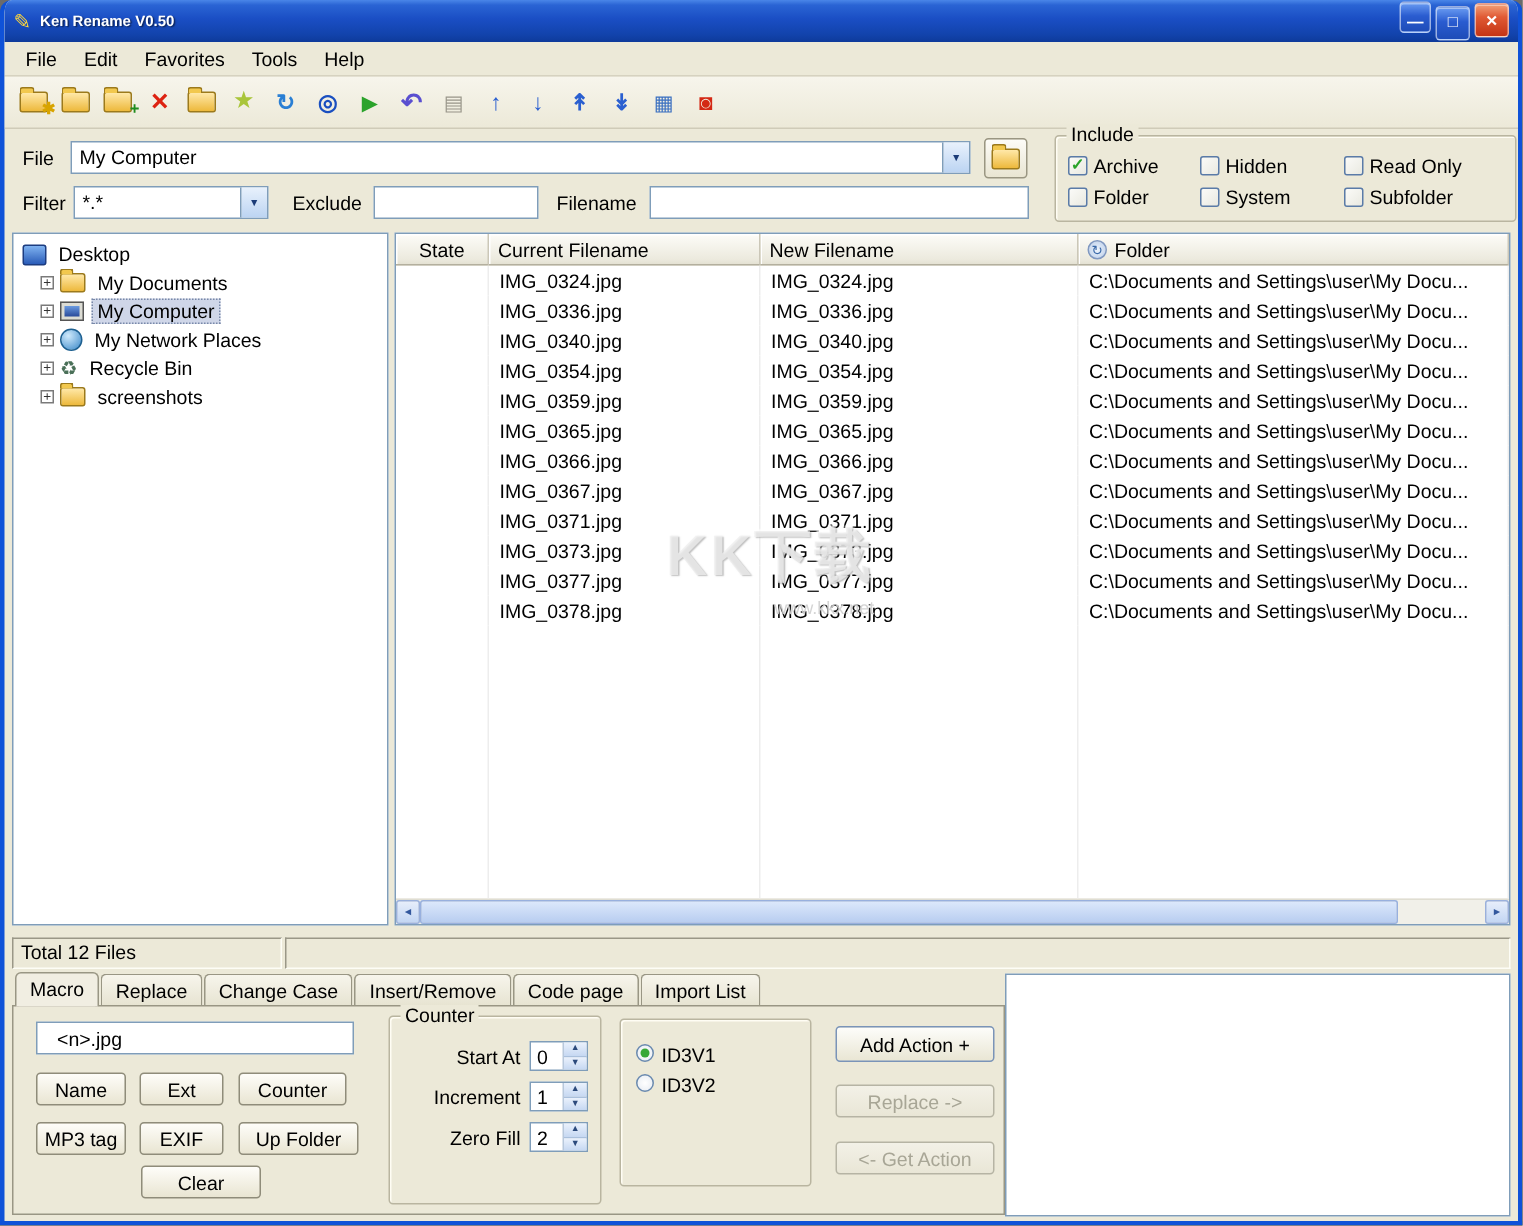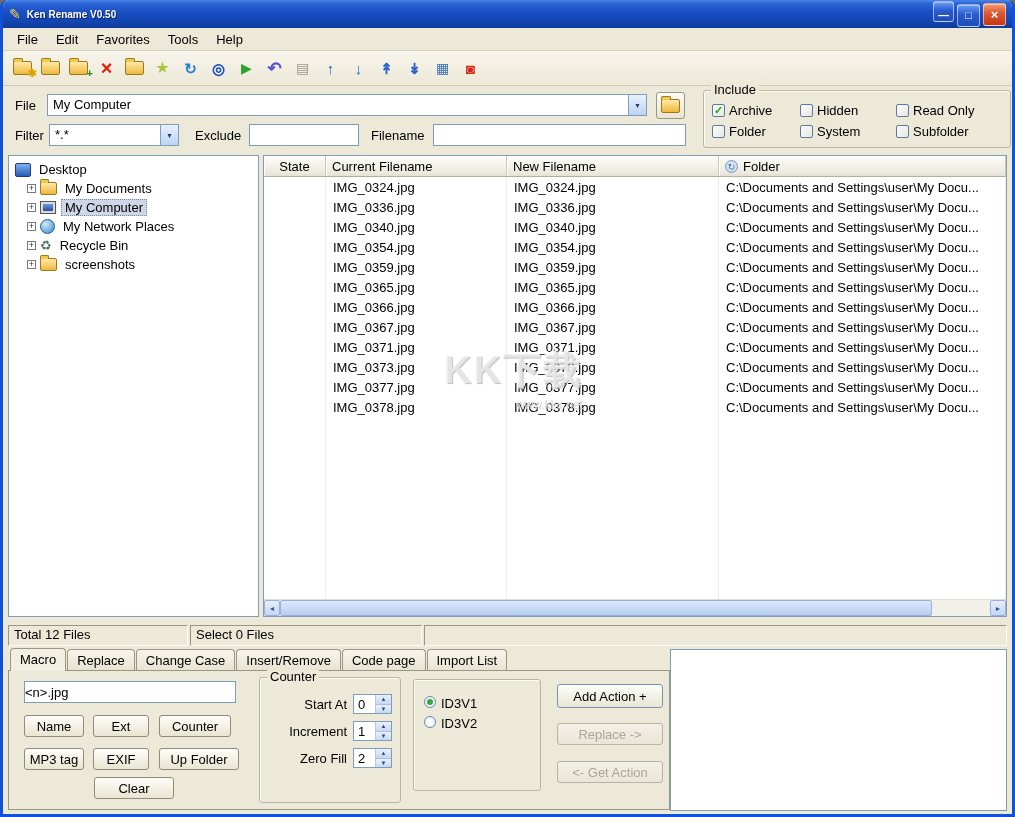--- a/index.html
+++ b/index.html
@@ -38,21 +38,21 @@
   .combo-btn{width:17px;flex:none;display:flex;align-items:center;justify-content:center;
     background:linear-gradient(#e8f1fc,#bcd4f2);border-left:1px solid #7F9DB9;}
   .arr{font-size:7px;color:#1c3c78;}
   .path-combo{left:44px;top:8px;width:600px;}
   .fold-btn{position:absolute;left:653px;top:6px;width:27px;height:25px;display:flex;align-items:center;
     justify-content:center;background:linear-gradient(#fdfcf8,#e9e5d2);border:1px solid #9a9682;border-radius:3px;}
   .filter-lbl{left:12px;top:42px;}
   .filter-combo{left:46px;top:38px;width:130px;}
   .excl-lbl{left:192px;top:42px;}
   .txt{position:absolute;height:22px;box-sizing:border-box;border:1px solid #7F9DB9;background:#fff;
-    font-family:"Liberation Sans",sans-serif;font-size:13px;padding:2px 0;}
+    font-family:"Liberation Sans",sans-serif;font-size:13px;padding:2px 13px;}
   .excl-input{left:246px;top:38px;width:110px;}
   .fname-lbl{left:368px;top:42px;}
   .fname-input{left:430px;top:38px;width:253px;}
   
   .grp{position:absolute;border:1px solid #b9b5a0;border-radius:3px;box-shadow:inset 1px 1px 0 #fffdf4;box-sizing:border-box;}
   .leg{position:absolute;top:-8px;left:7px;background:#ECE9D8;padding:0 3px;line-height:14px;white-space:nowrap;}
   .include{left:700px;top:4px;width:308px;height:58px;}
   .inc-grid{position:absolute;left:8px;top:12px;right:4px;display:grid;grid-template-columns:88px 96px auto;row-gap:6px;}
   .citem{display:flex;align-items:center;gap:4px;white-space:nowrap;}
   .cb{width:13px;height:13px;flex:none;border:1px solid #5a7ba8;border-radius:2px;box-sizing:border-box;
@@ -415,21 +415,20 @@
         <span class="sarr">◄</span>
         <span class="sthumb"></span>
         <span class="strack"></span>
         <span class="sarr">►</span>
       </div>
     </div>
   </div>
 
   <div class="statusbar">
       <div class="sp sp0">Total 12 Files</div>
-      <div class="sp sp1">Select 0 Files</div>
       <div class="sp sp2"></div>
     </div>
 
   <div class="bottom">
     <div class="tabs">
         <span class="tab act">Macro</span>
         <span class="tab">Replace</span>
         <span class="tab">Change Case</span>
         <span class="tab">Insert/Remove</span>
         <span class="tab">Code page</span>

